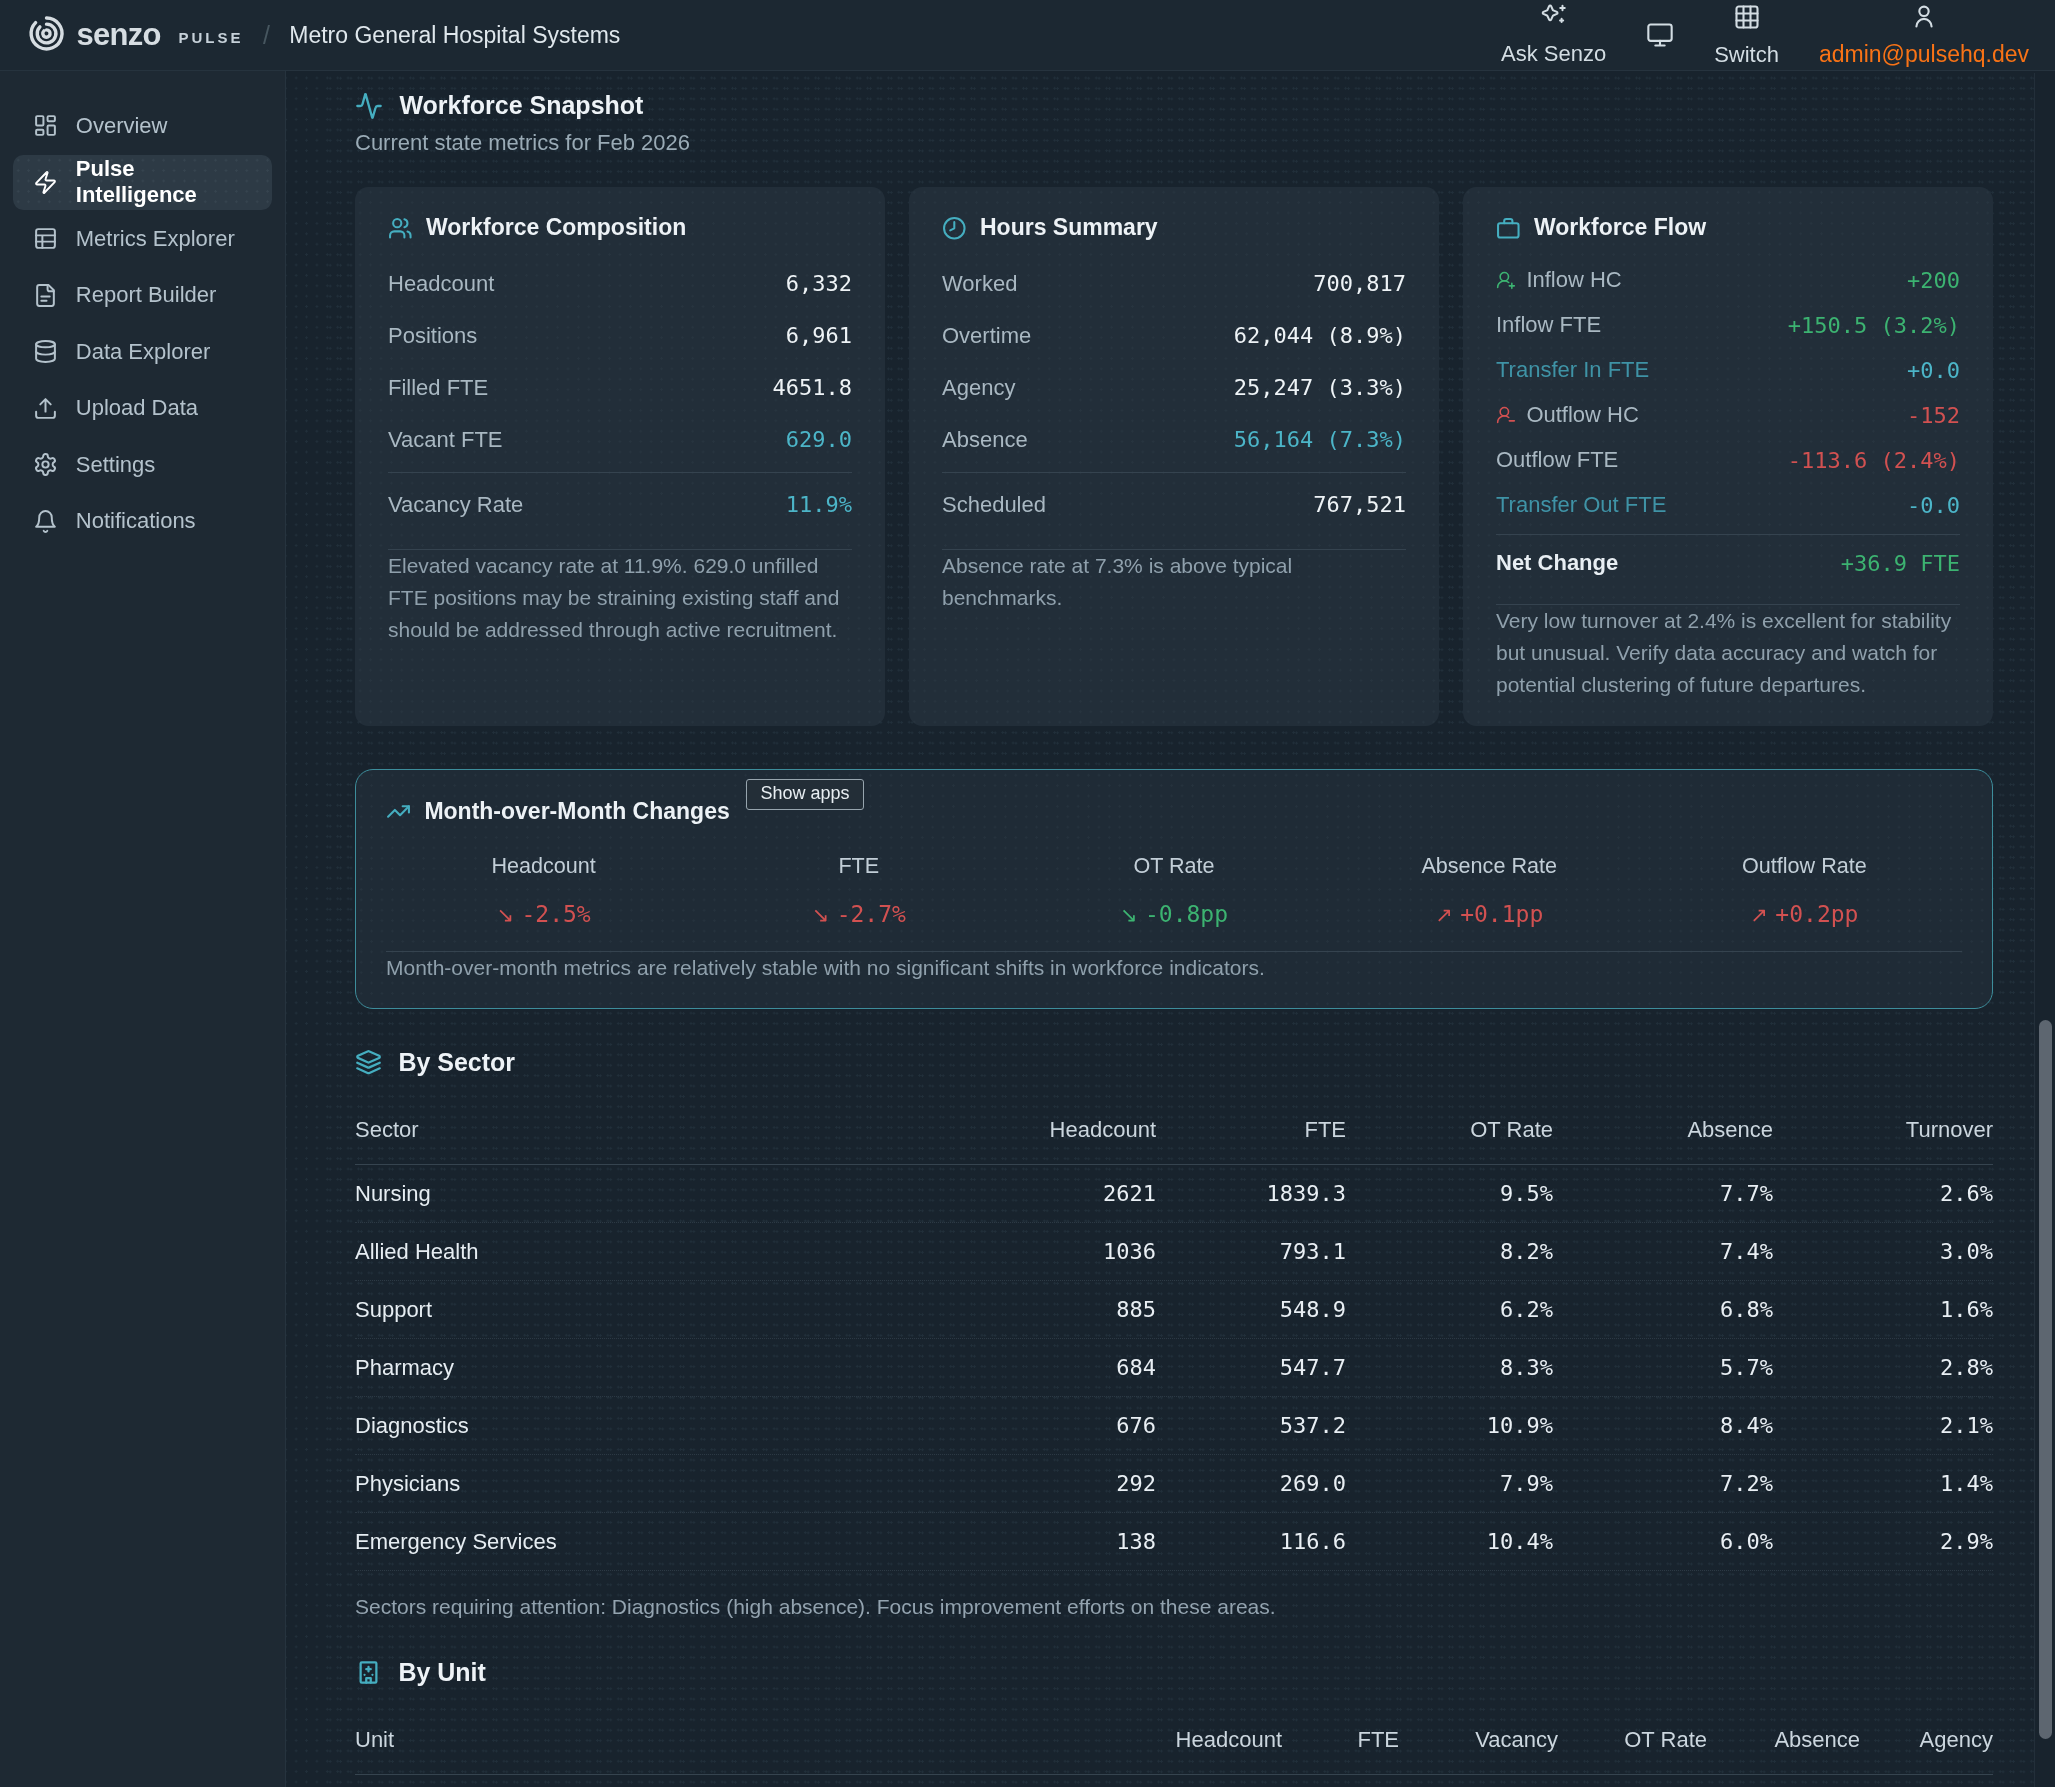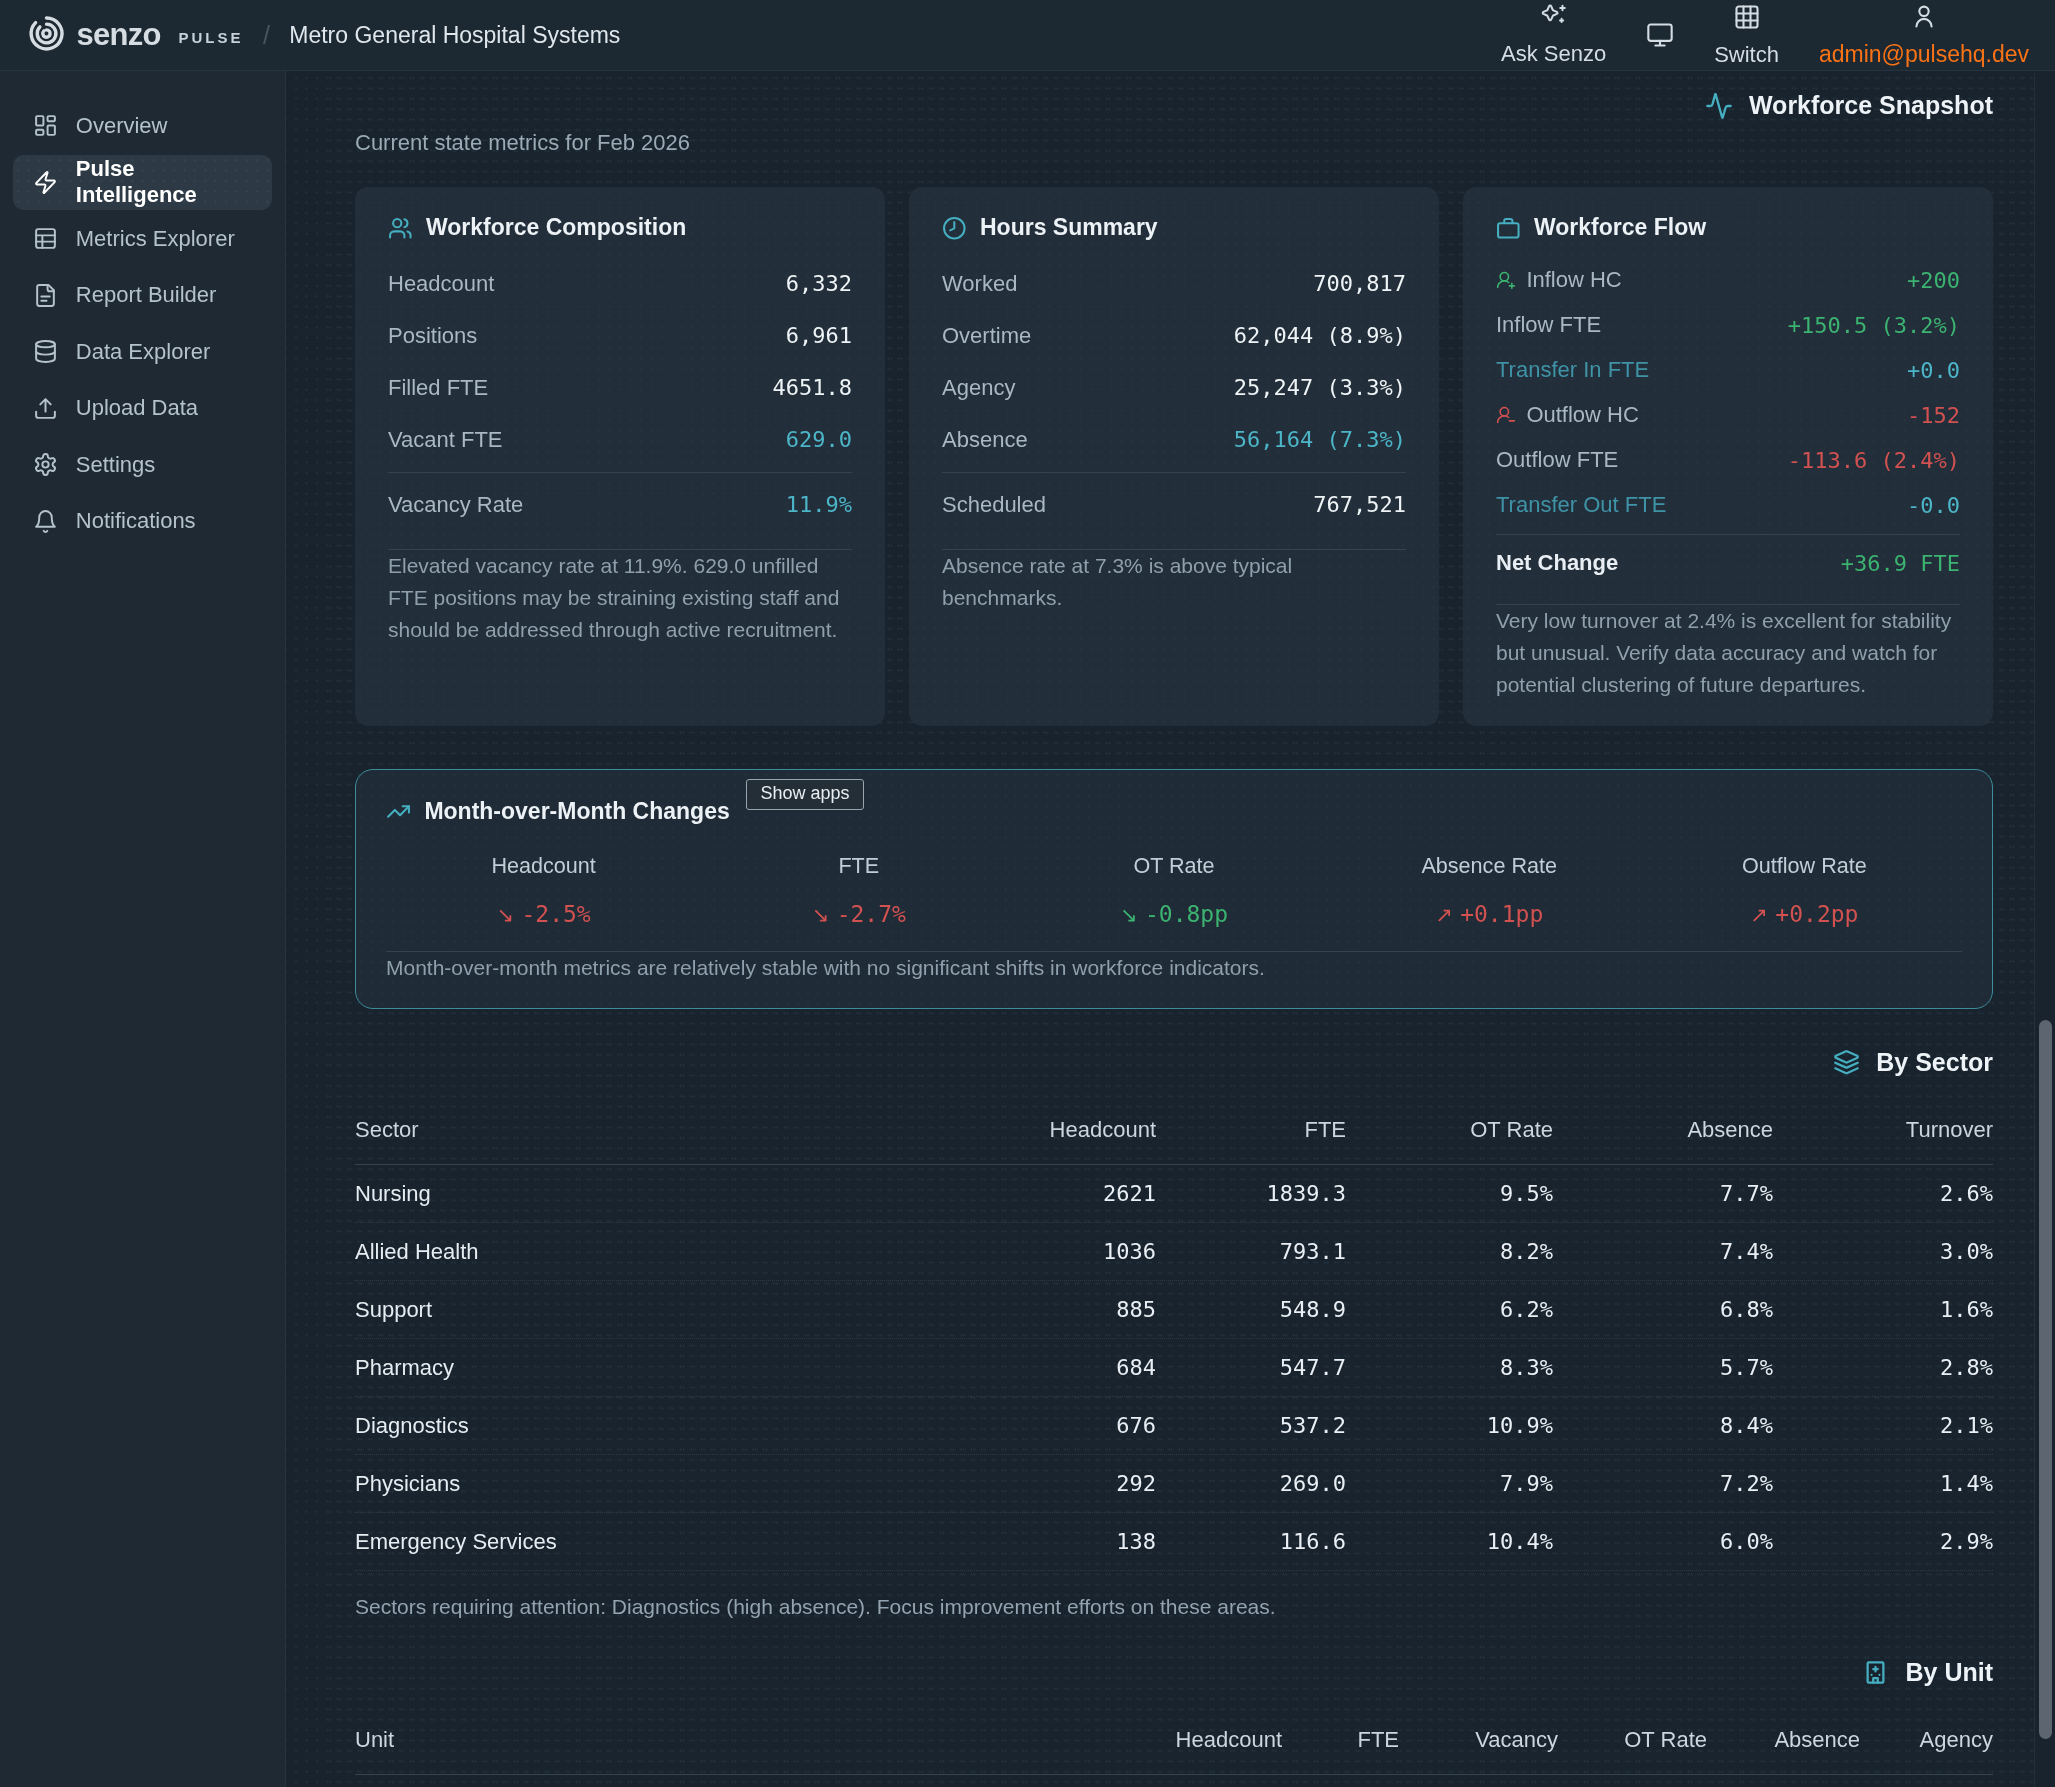--- a/index.html
+++ b/index.html
@@ -26,21 +26,21 @@
            border-right:1.5px solid #26333e;box-sizing:border-box;padding:34px 13.4px;}
   .nav-item{display:flex;align-items:center;gap:18px;height:55px;padding:0 19.4px;margin-bottom:1.5px;
             border-radius:10.4px;color:#b4c2cc;font-size:22px;}
   .nav-item .nicon{display:flex;align-items:center;}
   .nav-item.active{background-color:#2d3a45;color:#ffffff;font-weight:600;
             background-image:radial-gradient(circle,#36444f 1.1px,transparent 1.3px);background-size:10.4px 10.4px;}
 
   
   .main{position:absolute;left:325px;top:73px;right:0;bottom:0;padding:18px 0 0 30px;box-sizing:border-box;}
   .content{width:1638px;}
-  .sec-head{display:flex;align-items:center;gap:16.4px;justify-content:flex-end;}
+  .sec-head{display:flex;align-items:center;gap:16.4px;}
   .sec-title{font-size:25px;font-weight:600;color:#eef3f7;}
   .sec-sub{margin-top:10.4px;font-size:22px;color:#9aabb6;}
   .teal-ic{color:#45aec0;display:flex;align-items:center;}
 
   
   .cards{display:flex;gap:24px;margin-top:31px;align-items:stretch;}
   .card{flex:1;background-color:#222e39;border-radius:13.4px;padding:27px 33px 25px;box-sizing:border-box;
         background-image:radial-gradient(circle,#27343f 1.1px,transparent 1.3px);background-size:10.4px 10.4px;}
   .card-title{display:flex;align-items:center;gap:13.4px;font-size:23px;font-weight:600;color:#edf2f6;margin-bottom:16.4px;}
   .mrow{display:flex;align-items:center;min-height:52px;}

